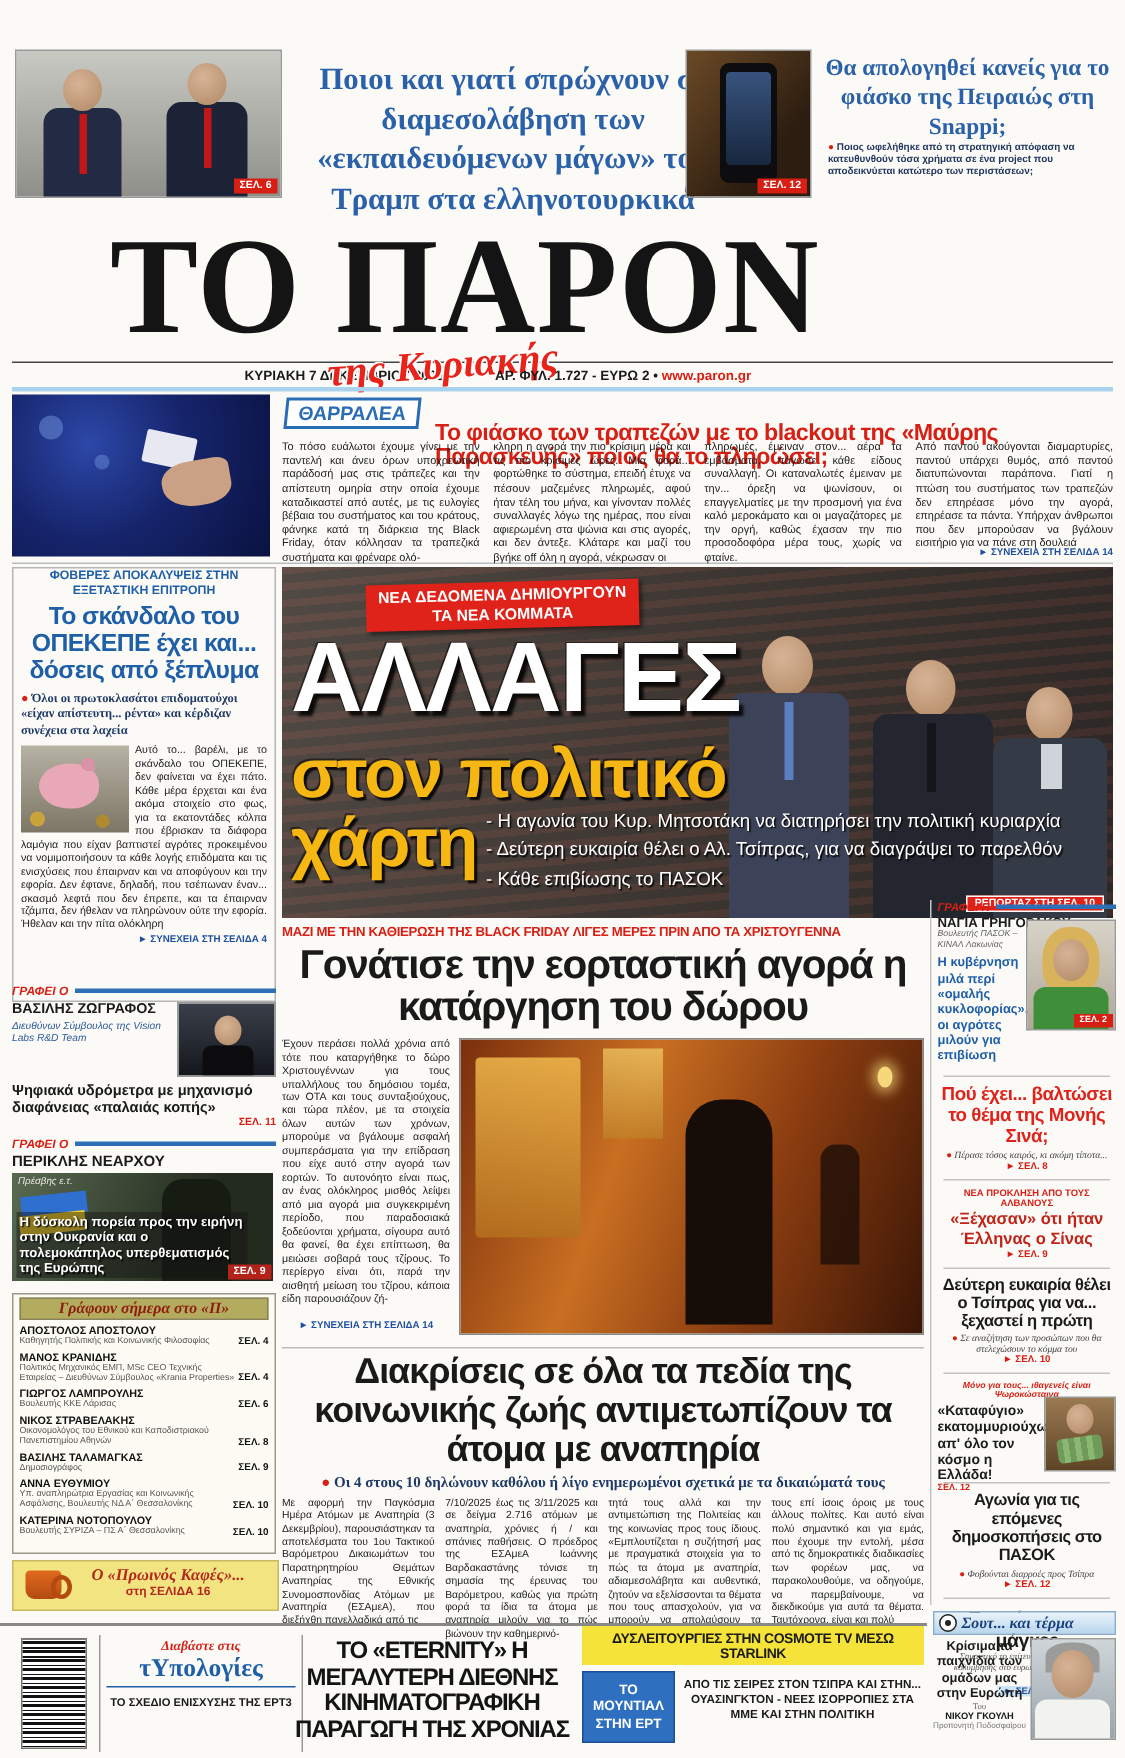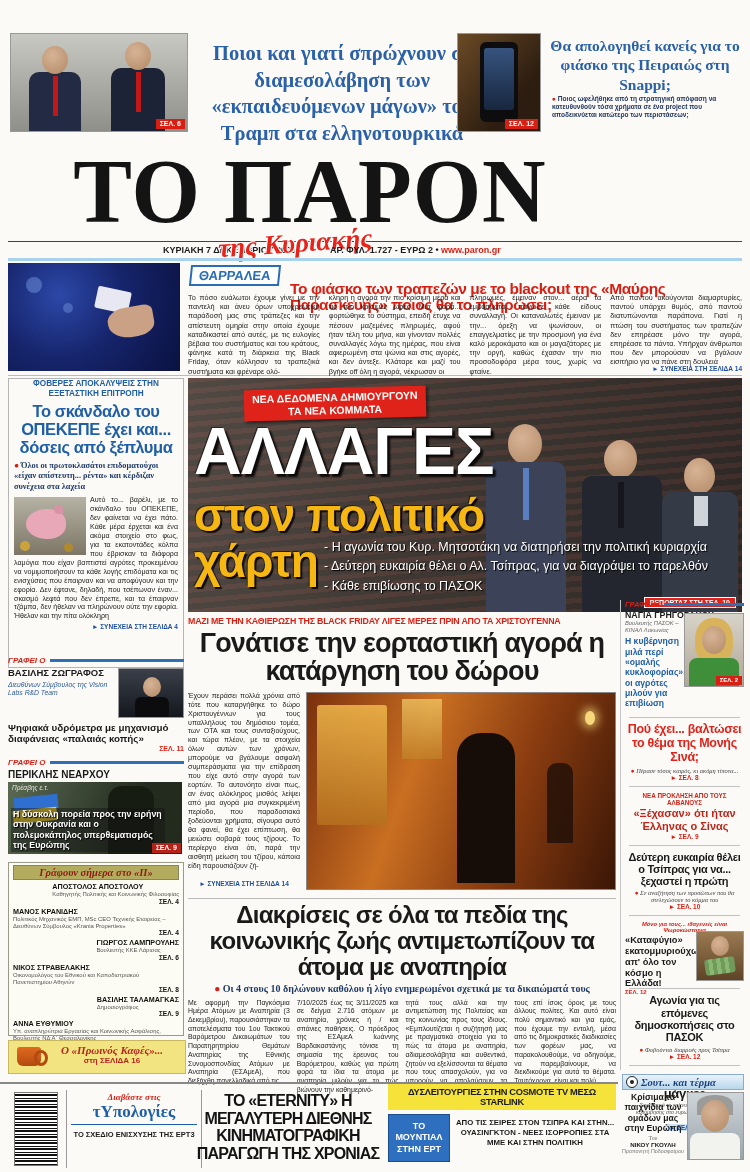--- a/index.html
+++ b/index.html
@@ -36,21 +36,21 @@
   .ms-gold{font-weight:900;color:#f6b713;letter-spacing:-1px;
          text-shadow:2px 2px 1px rgba(0,0,0,.85),-1px -1px 0 rgba(0,0,0,.5);line-height:1;}
   .ms-bullet{color:#fff;font-weight:normal;font-size:12.5px;line-height:1.55;
          text-shadow:1px 1px 1px #000;}
   
   .body-sm{font-size:7.3px;line-height:1.26;color:#222;}
   
   .gb-name{font-size:7.2px;font-weight:bold;color:#111;}
   .gb-desc{font-size:5.9px;color:#555;line-height:1.15;}
   .gb-page{font-size:6.6px;font-weight:bold;color:#111;white-space:nowrap;}
-  .gb-row{display:flex;align-items:flex-end;margin:2px 0;flex-direction:column;}
+  .gb-row{display:flex;align-items:flex-end;margin:2px 0;}
   
   .rc-sep{border-top:1px solid #c2c2c2;margin:5px 4px;}
   
   #barcode{background:repeating-linear-gradient(0deg,#111 0 1px,#fff 1px 3px,#111 3px 5px,#fff 5px 6px);}
   .ball{display:inline-block;width:10px;height:10px;border-radius:50%;background:radial-gradient(circle at 35% 35%,#fff 55%,#d8d8d8);border:1px solid #222;position:relative;vertical-align:middle;}
   .ball::after{content:"";position:absolute;left:3px;top:3px;width:4px;height:4px;background:#222;border-radius:50%;}
   .mug{position:absolute;width:24px;height:19px;background:linear-gradient(#e06a1e,#b44a10);border-radius:3px 3px 6px 6px;}
   .mug::after{content:"";position:absolute;right:-7px;top:3px;width:8px;height:10px;border:3px solid #b44a10;border-radius:50%;}
 </style>
 </head>

